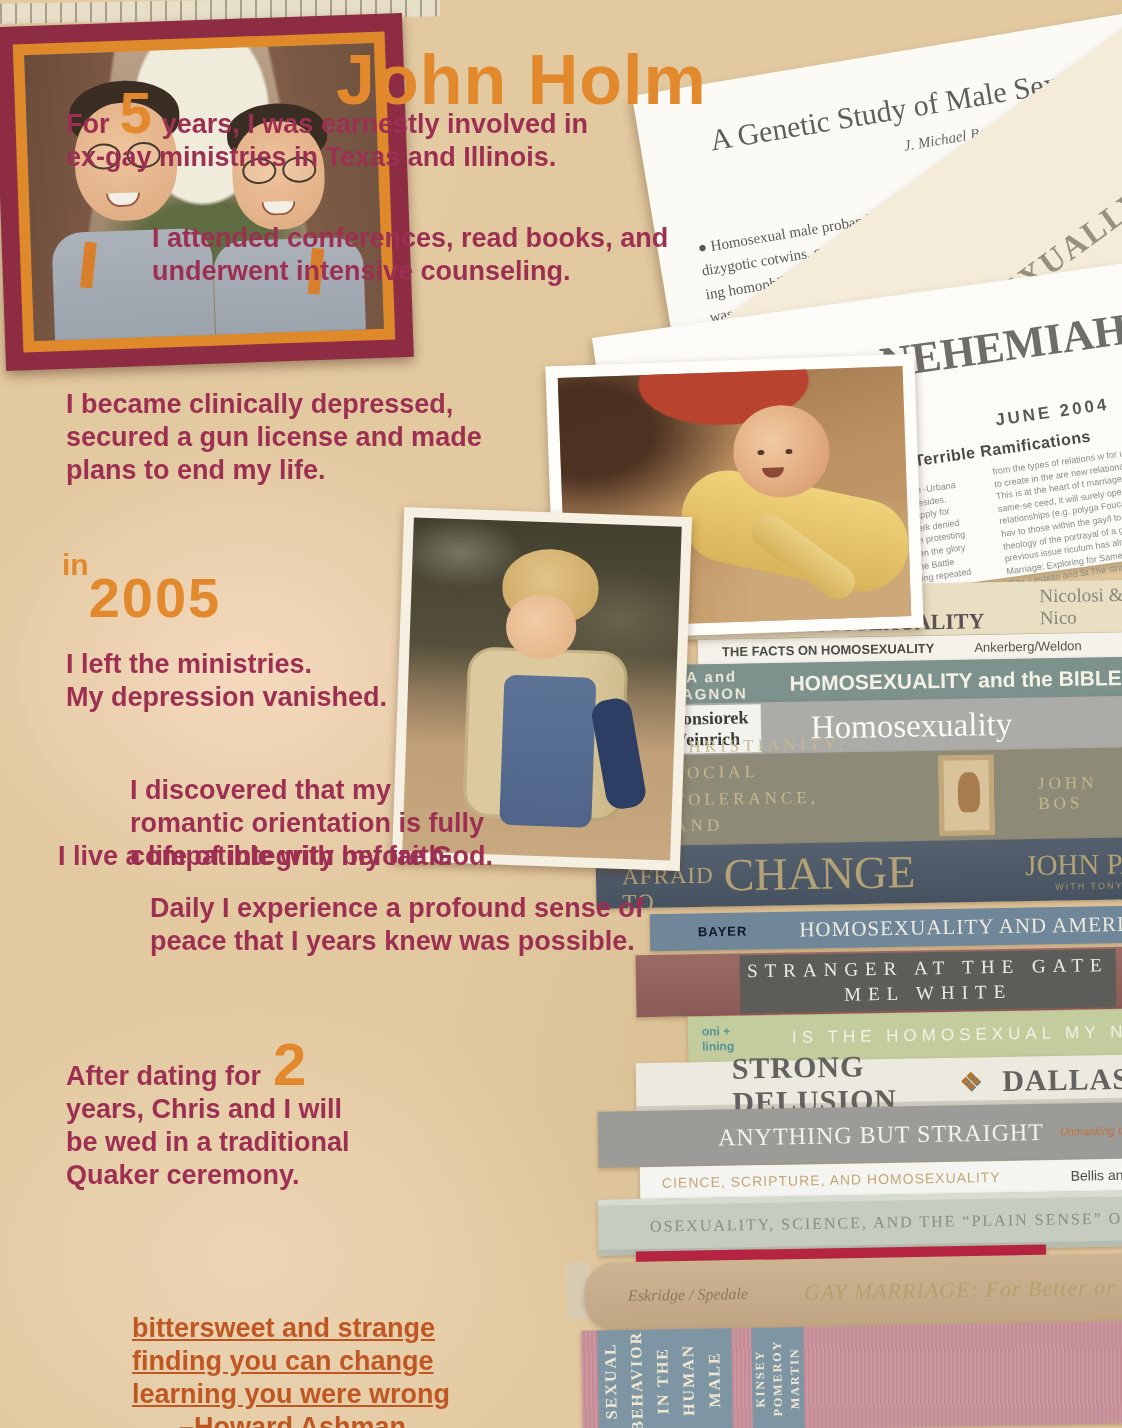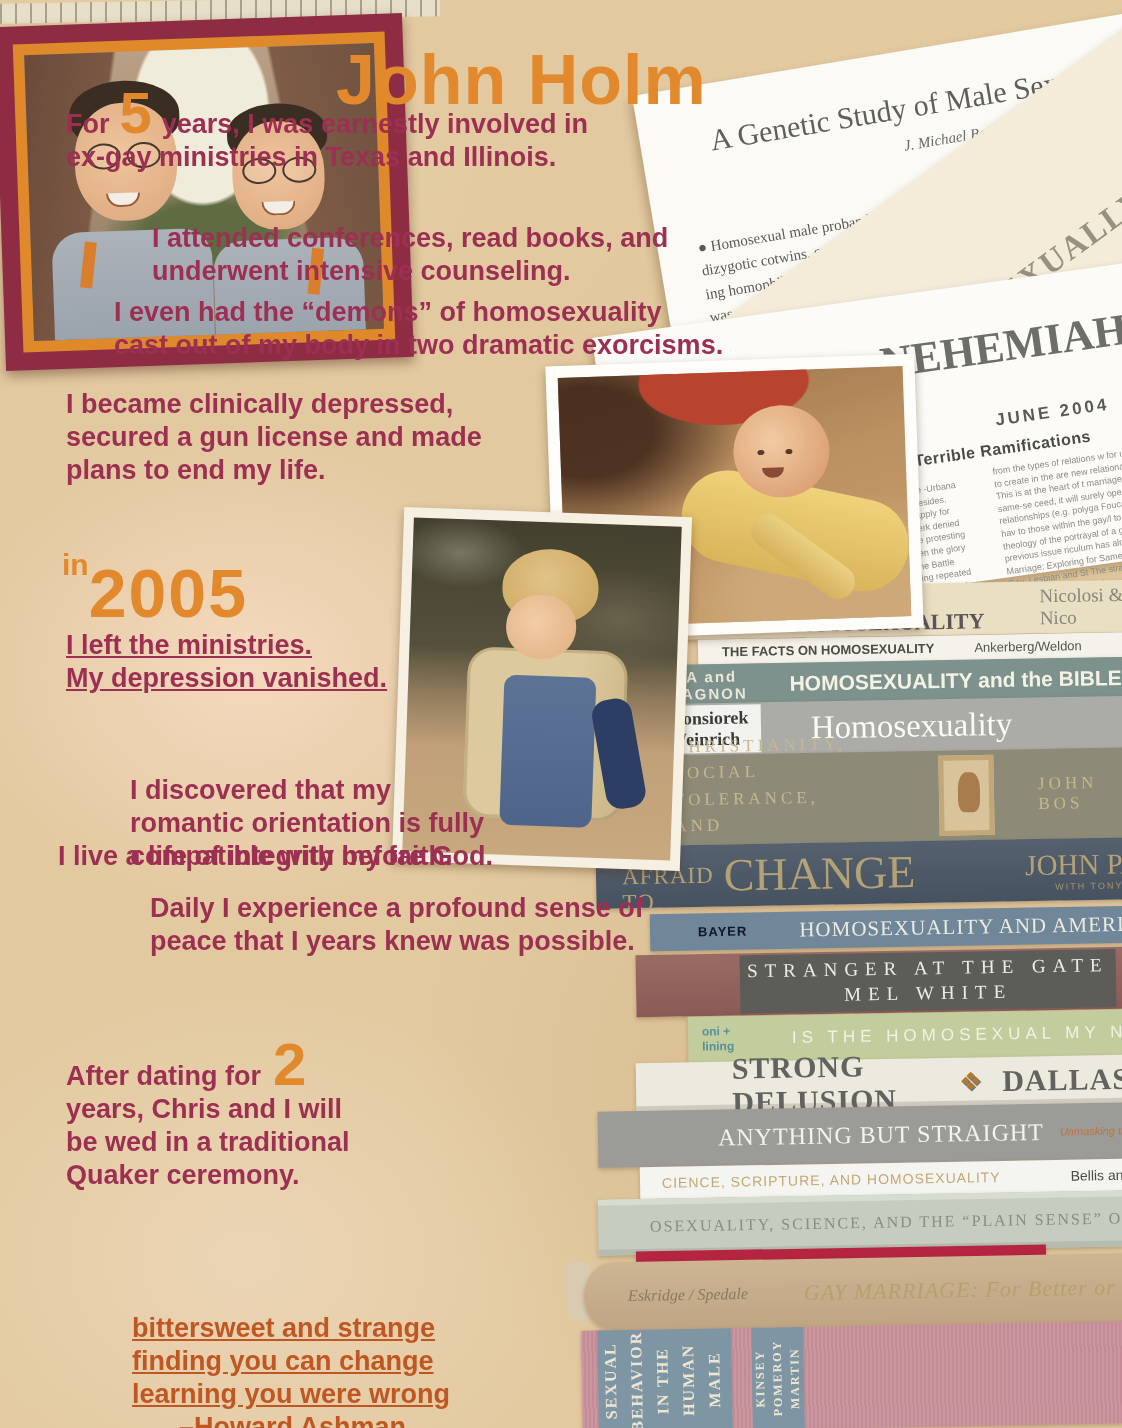--- a/index.html
+++ b/index.html
@@ -19,22 +19,22 @@
   .story{color:#9C2F52;font-weight:bold;font-size:27px;line-height:1.22;z-index:10;}
   .bignum{color:#E1892C;font-weight:bold;line-height:0;}
   #title{left:336px;top:40px;font-size:70px;font-weight:bold;color:#E1892C;letter-spacing:1px;z-index:10;white-space:nowrap;}
   #b1{left:66px;top:108px;}
   #b1 .bignum{font-size:58px;margin:0 10px;}
   #b2{left:152px;top:222px;}
   #b3{left:114px;top:296px;}
   #b4{left:66px;top:388px;}
   #yearblk{left:62px;top:548px;z-index:10;}
   #yearblk .in{font-size:30px;color:#E1892C;font-weight:bold;vertical-align:42px;}
-  #yearblk .year{font-size:68px;color:#E1892C;font-weight:bold;letter-spacing:2px;}
-  #b5{left:66px;top:629px;text-decoration:underline;}
+  #yearblk .year{font-size:56px;color:#E1892C;font-weight:bold;letter-spacing:2px;}
+  #b5{left:66px;top:648px;}
   #b6{left:130px;top:774px;}
   #b7{left:58px;top:840px;}
   #b8{left:150px;top:892px;}
   #b9{left:66px;top:1060px;}
   #b9 .bignum{font-size:60px;margin-left:12px;}
   #quote{left:132px;top:1312px;color:#C05622;text-decoration:underline;}
   #quote .attrib{margin-left:47px;}
   
   #paper{left:632px;top:96px;width:680px;height:340px;background:#FBFAF5;transform:rotate(-9.5deg);transform-origin:0 0;box-shadow:-4px 5px 10px rgba(90,60,30,.3);z-index:1;}
   #paper-title{position:absolute;left:70px;top:40px;font-size:30px;color:#5F5F5A;white-space:nowrap;}
@@ -370,22 +370,20 @@
 
   <div id="title" class="abs">John Holm</div>
 
   <div id="b1" class="abs story">
     <span>For</span><span class="bignum">5</span><span>years, I was earnestly involved in</span><br>
     <span>ex-gay ministries in Texas and Illinois.</span>
   </div>
 
   <div id="b2" class="abs story pre">I attended conferences, read books, and
 underwent intensive counseling.</div>
-  <div id="b3" class="abs story pre">I even had the “demons” of homosexuality
-cast out of my body in two dramatic exorcisms.</div>
   <div id="b4" class="abs story pre">I became clinically depressed,
 secured a gun license and made
 plans to end my life.</div>
 
   <div id="yearblk" class="abs">
     <span class="in">in</span><span class="year">2005</span>
   </div>
 
   <div id="b5" class="abs story pre">I left the ministries.
 My depression vanished.</div>

